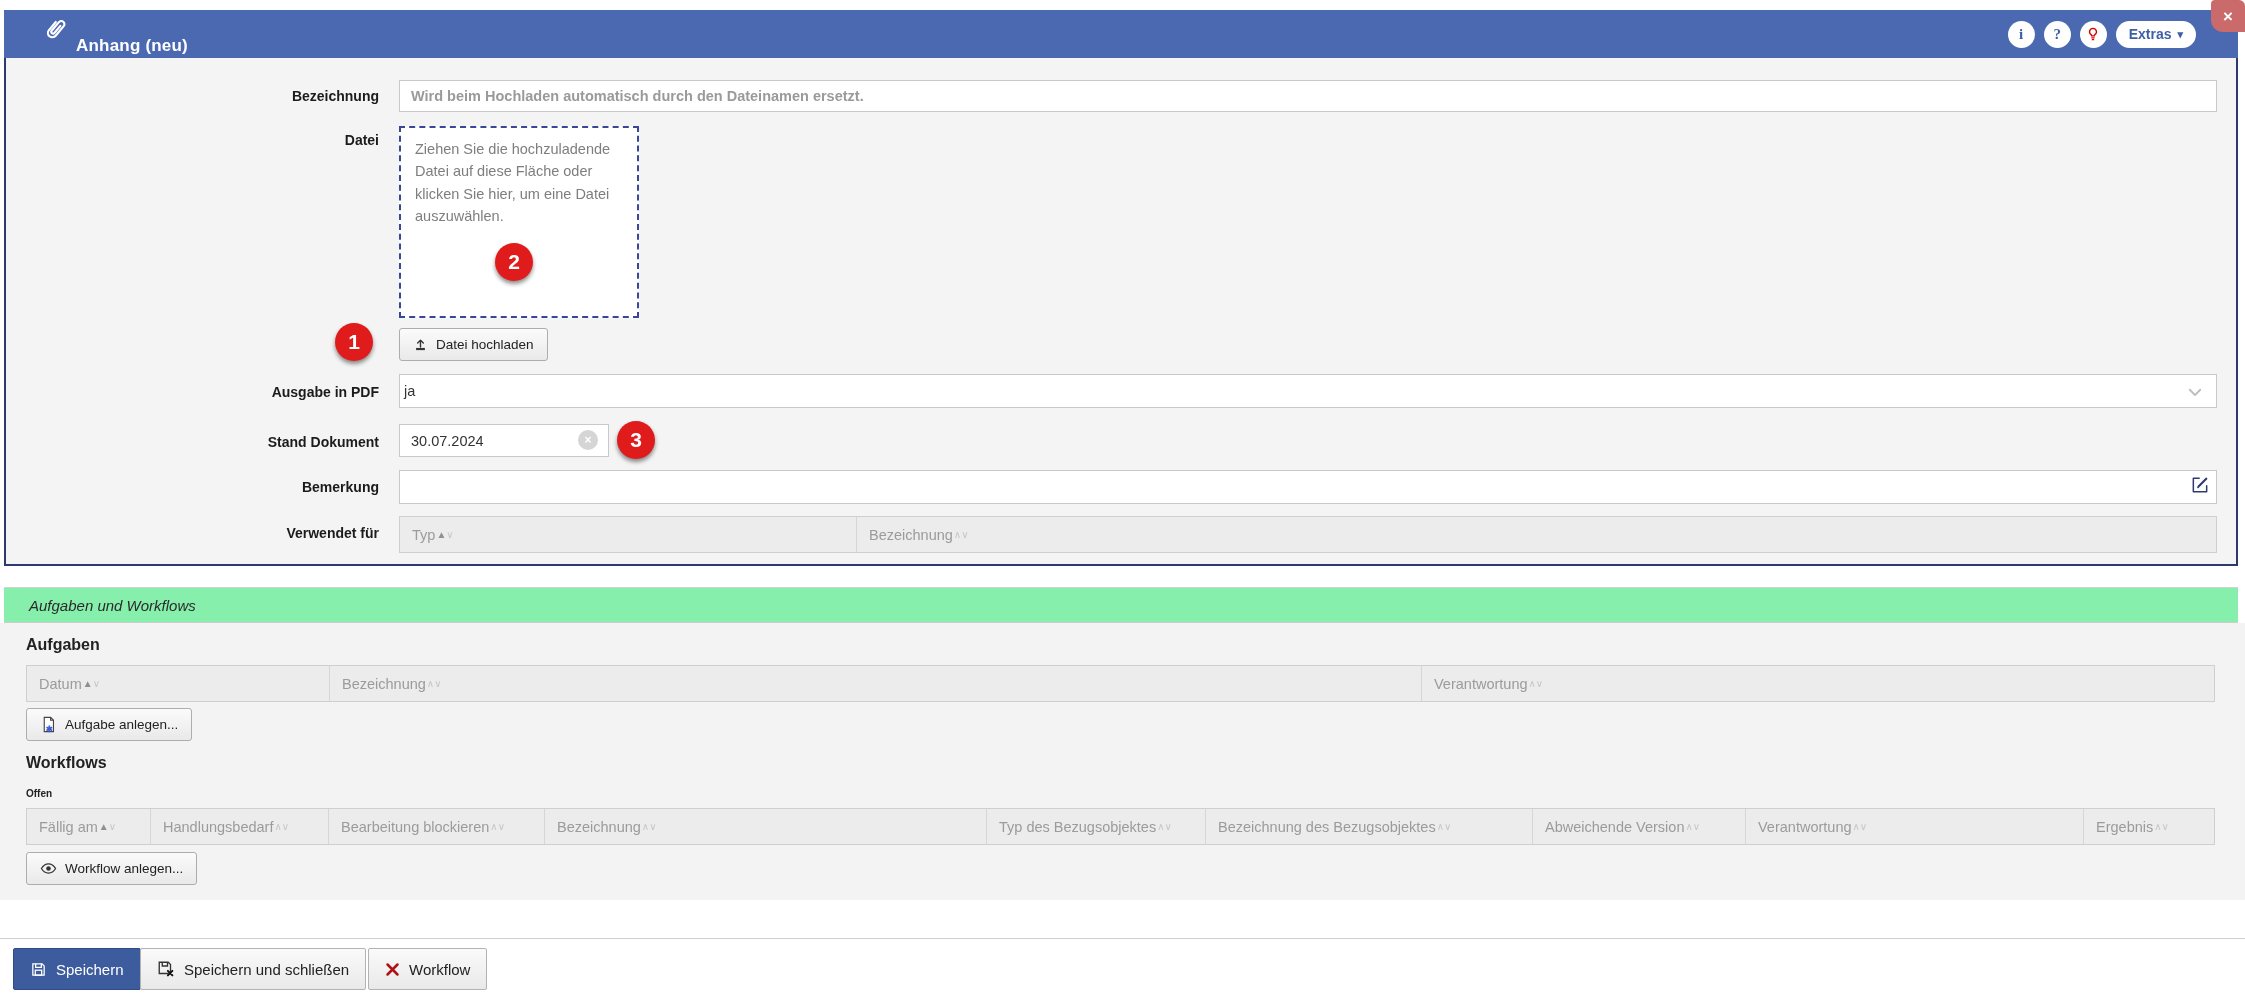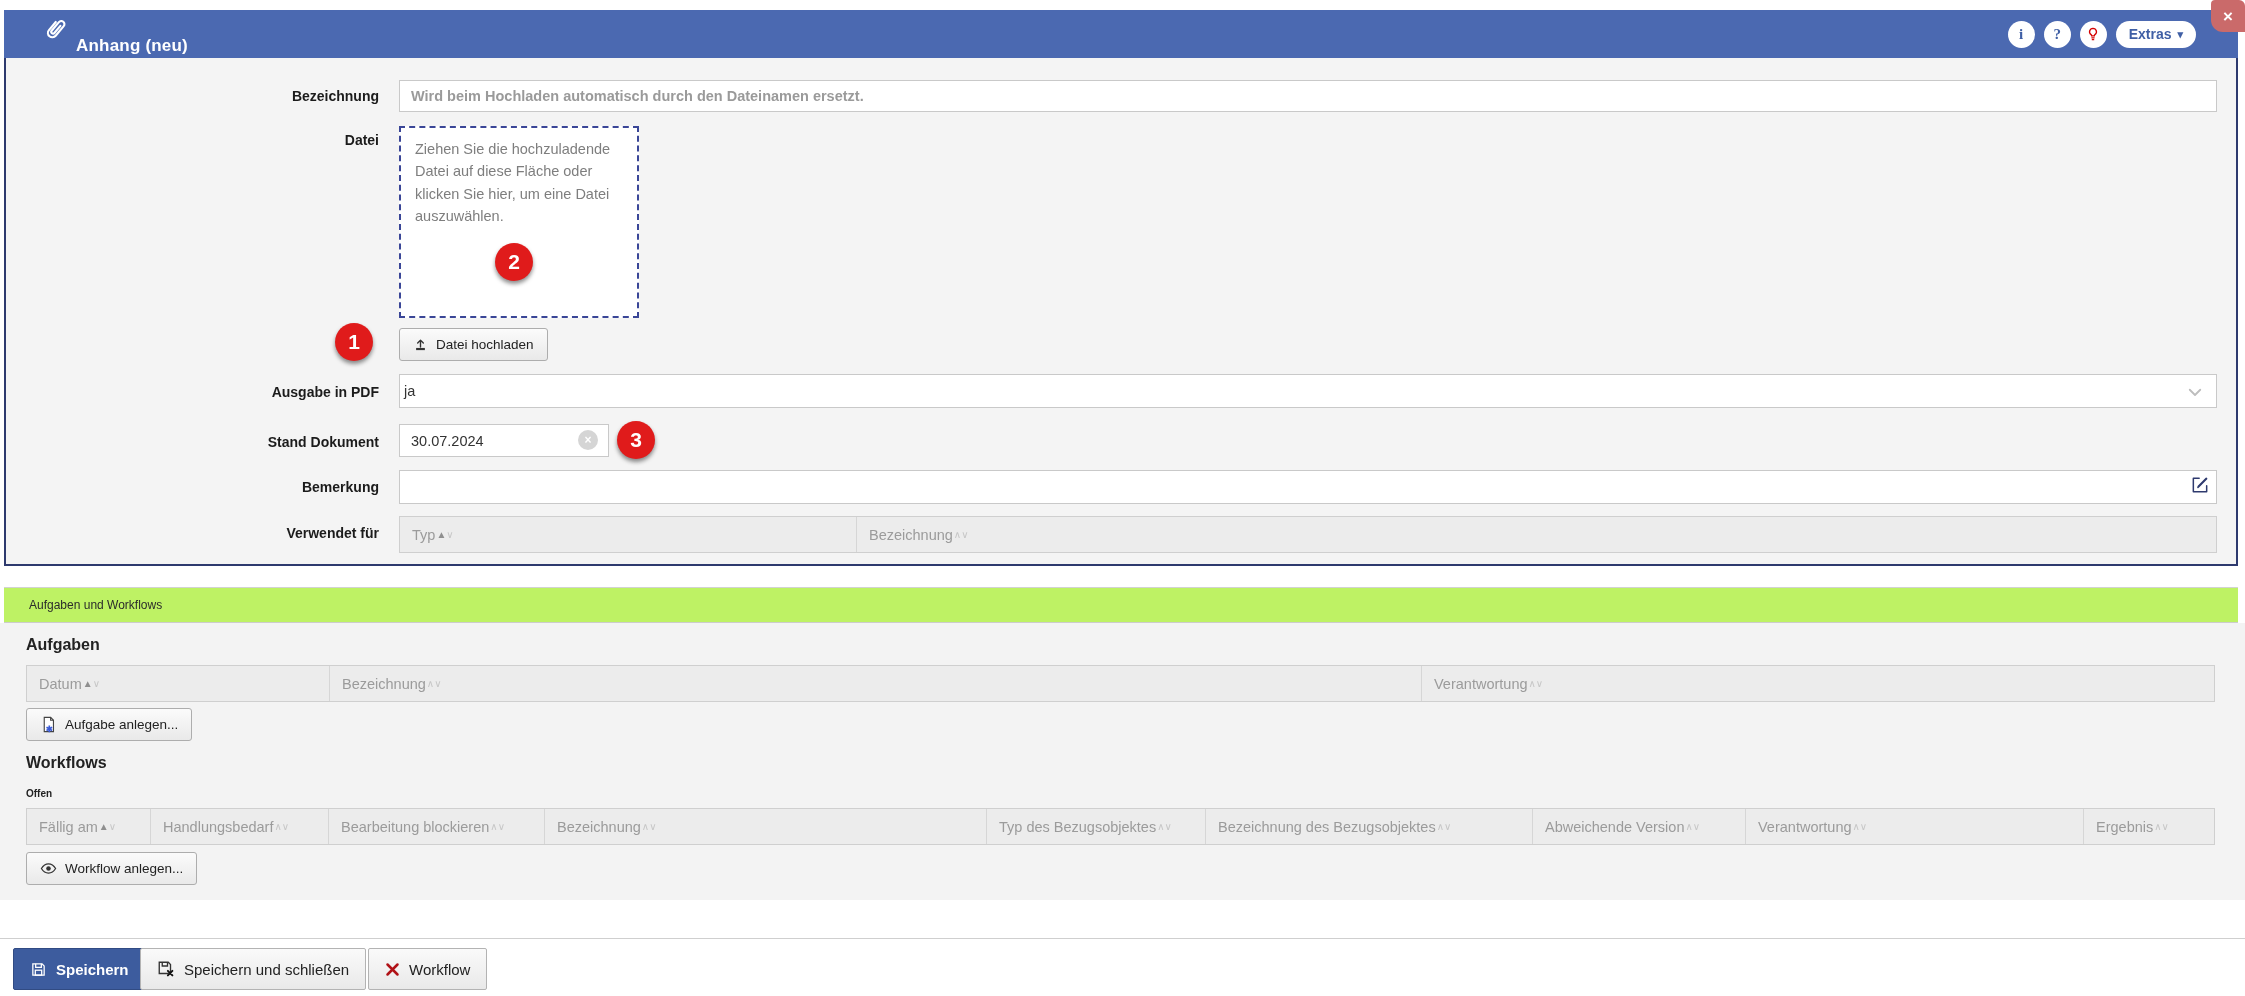--- a/index.html
+++ b/index.html
@@ -61,33 +61,33 @@
   .thead { display: flex; background: #ececec; border: 1px solid #cfcfcf; height: 37px; }
   .th { display: flex; align-items: center; gap: 1px; padding: 0 12px; font-size: 14.5px; color: #9b9b9b;
     border-right: 1px solid #d6d6d6; overflow: hidden; white-space: nowrap; cursor: pointer; }
   .th:last-child { border-right: none; }
   .si { font-size: 10px; color: #c6c6c6; letter-spacing: -1px; }
   .si.active { color: #8f8f8f; }
   .si-pair { display: inline-flex; gap: 1px; }
 
   
   .section-bar { position: absolute; left: 4px; top: 587px; width: 2234px; height: 36px;
-    background: #bef264; border-top: 1px solid #d2d2d2; border-bottom: 1px solid #cccccc;
-    display: flex; align-items: center; padding-left: 25px; font-size: 12px; color: #2b2b2b; }
+    background: #86efac; border-top: 1px solid #d2d2d2; border-bottom: 1px solid #cccccc;
+    display: flex; align-items: center; padding-left: 25px; font-size: 15px; color: #2b2b2b; font-style: italic; }
   .lower { position: absolute; left: 0; top: 623px; width: 2245px; height: 277px; background: #f3f3f3; }
   .subhead { position: absolute; font-size: 16px; color: #222; }
   .minihead { position: absolute; font-size: 10px; font-weight: 700; color: #222; }
 
   
   .footer { position: absolute; left: 0; top: 900px; width: 2245px; height: 96px; background: #fff; }
   .footer-divider { position: absolute; left: 0; top: 38px; width: 100%; border-top: 1px solid #cfcfcf; }
   .fbtn { position: absolute; top: 48px; height: 42px; display: inline-flex; align-items: center; gap: 9px;
     font-family: "Liberation Sans", sans-serif; font-size: 15px; padding: 0 16px; cursor: pointer;
     border: 1px solid #b3b3b3; border-radius: 2px; background: linear-gradient(#fafafa, #e9e9e9); color: #222; }
-  .fbtn.primary { background: #3d5c9e; border-color: #314b83; color: #fff; font-weight: bold; }
+  .fbtn.primary { background: #3d5c9e; border-color: #314b83; color: #fff; }
 
   .icon { display: inline-flex; }
 </style>
 </head>
 <body>
 
 <div class="screen">
 
   <header class="titlebar">
     <span class="clip-icon icon">

